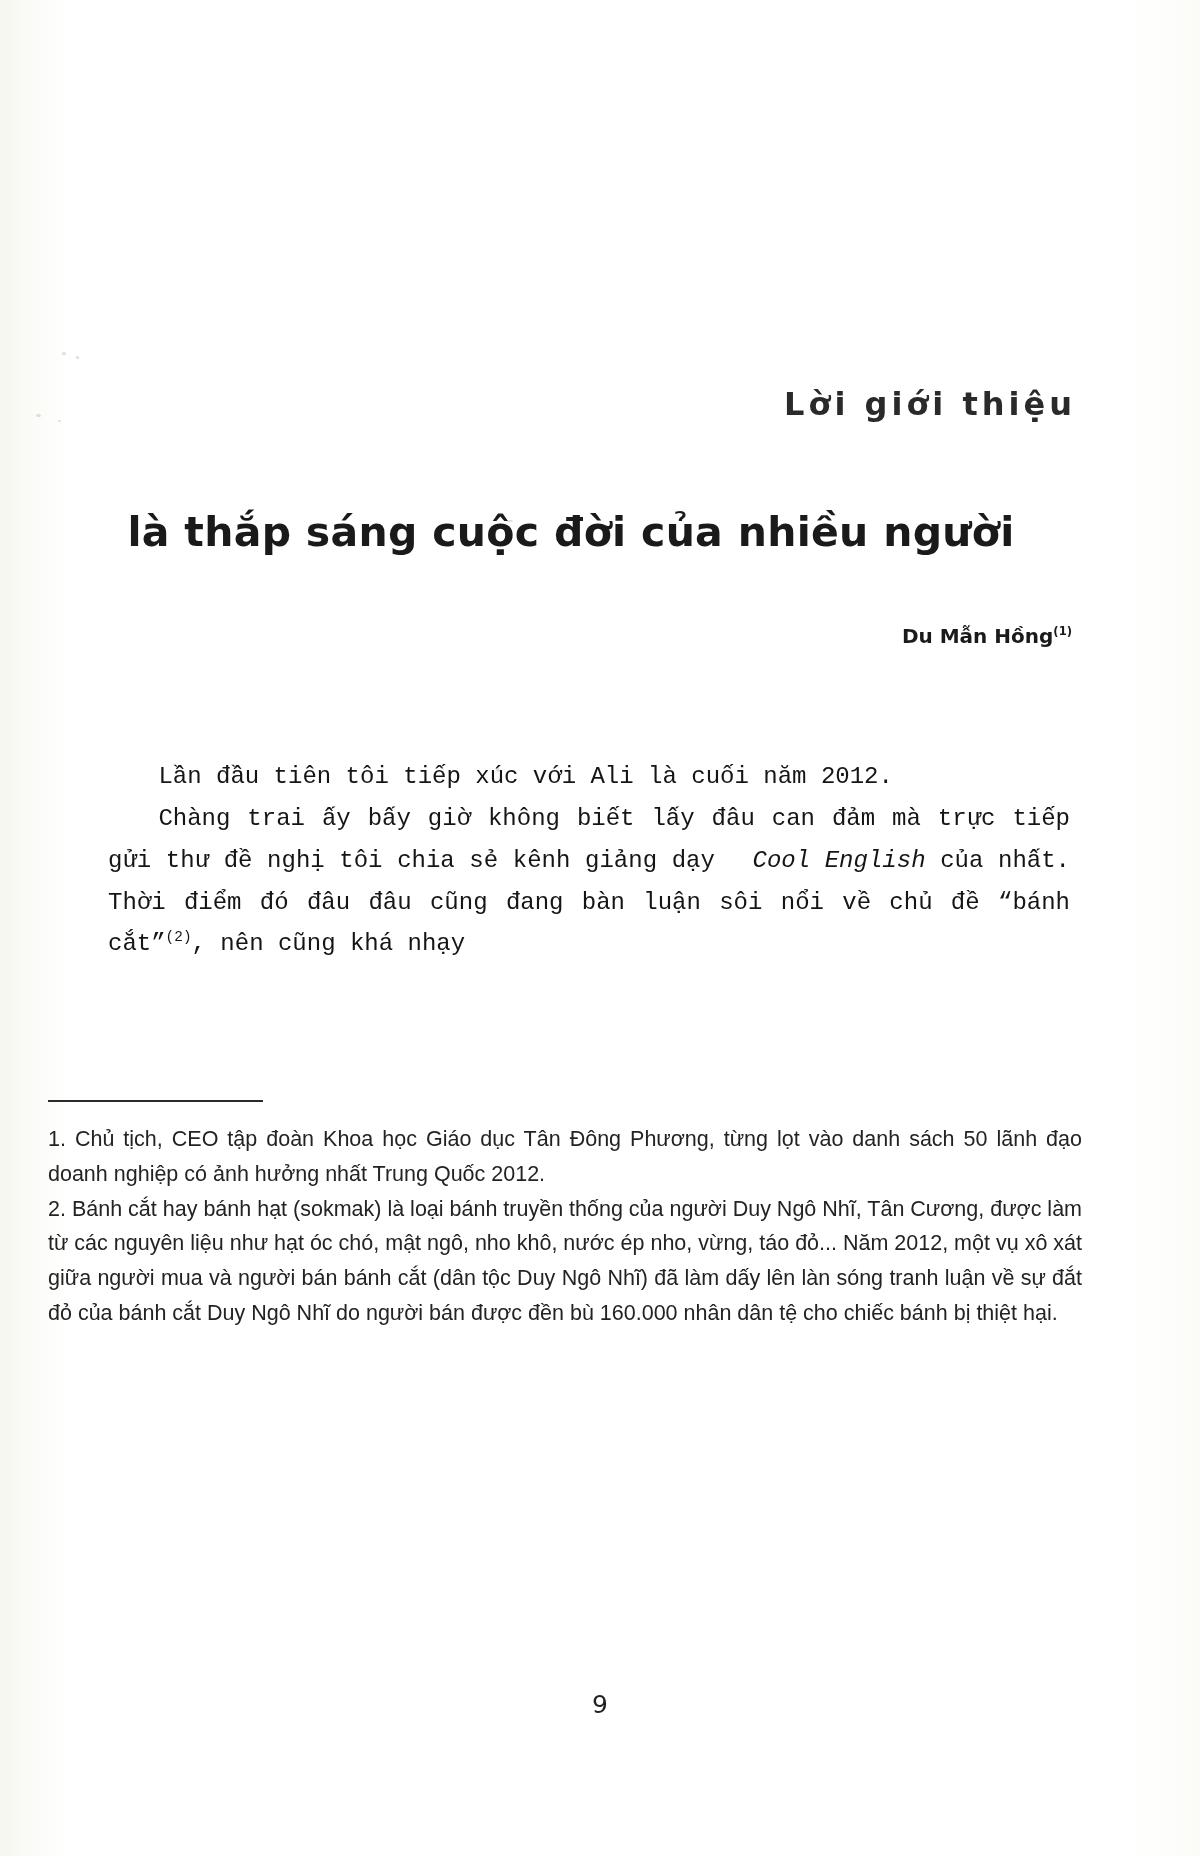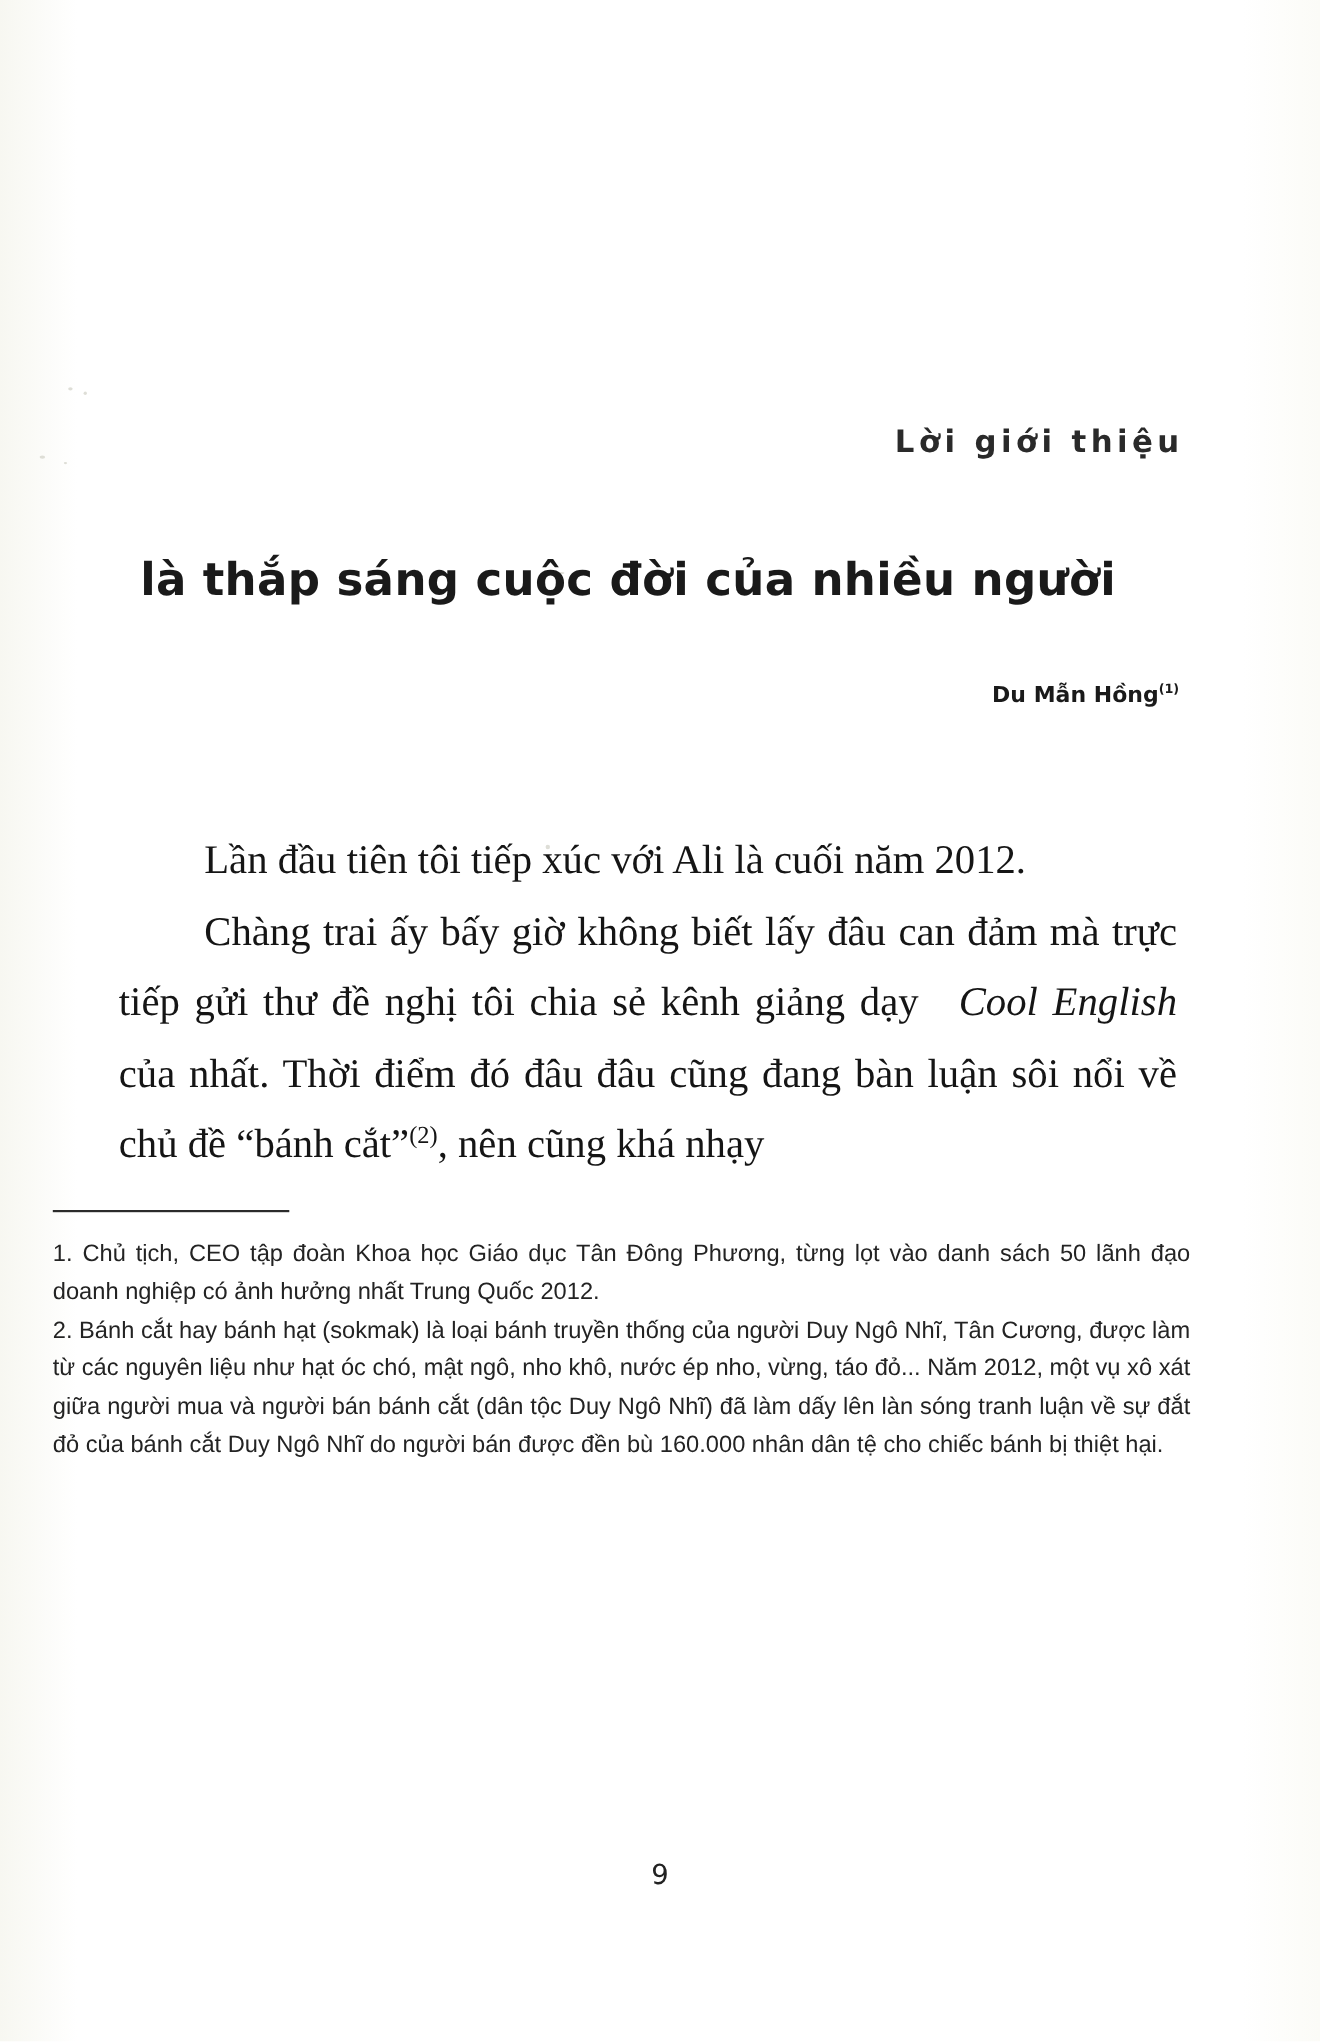--- a/index.html
+++ b/index.html
@@ -32,21 +32,21 @@
     bottom: 0;
     padding: 0 118px 0 60px;
     box-sizing: border-box;
   }
 
   
   .kicker {
     margin-top: 385px;
     text-align: right;
     font-family: "DejaVu Sans", sans-serif;
-    font-size: 28px;
+    font-size: 32px;
     font-weight: 600;
     letter-spacing: 4px;
     color: #2a2a2a;
     padding-right: 6px;
   }
 
   .title {
     margin-top: 80px;
     text-align: center;
     font-family: "DejaVu Sans", sans-serif;
@@ -71,22 +71,22 @@
   }
   .author sup {
     font-size: 0.58em;
     vertical-align: super;
     font-weight: 700;
   }
 
   
   .body-text {
     margin-top: 108px;
-    font-family: Liberation Serif, serif;
-    font-size: 37px;
+    font-family: Liberation Mono, monospace;
+    font-size: 24px;
     line-height: 1.74;
     text-align: justify;
     text-justify: inter-word;
     color: #151515;
     padding: 0 12px 0 48px;
   }
   .body-text p {
     margin: 0;
     text-indent: 2.1em;
   }

